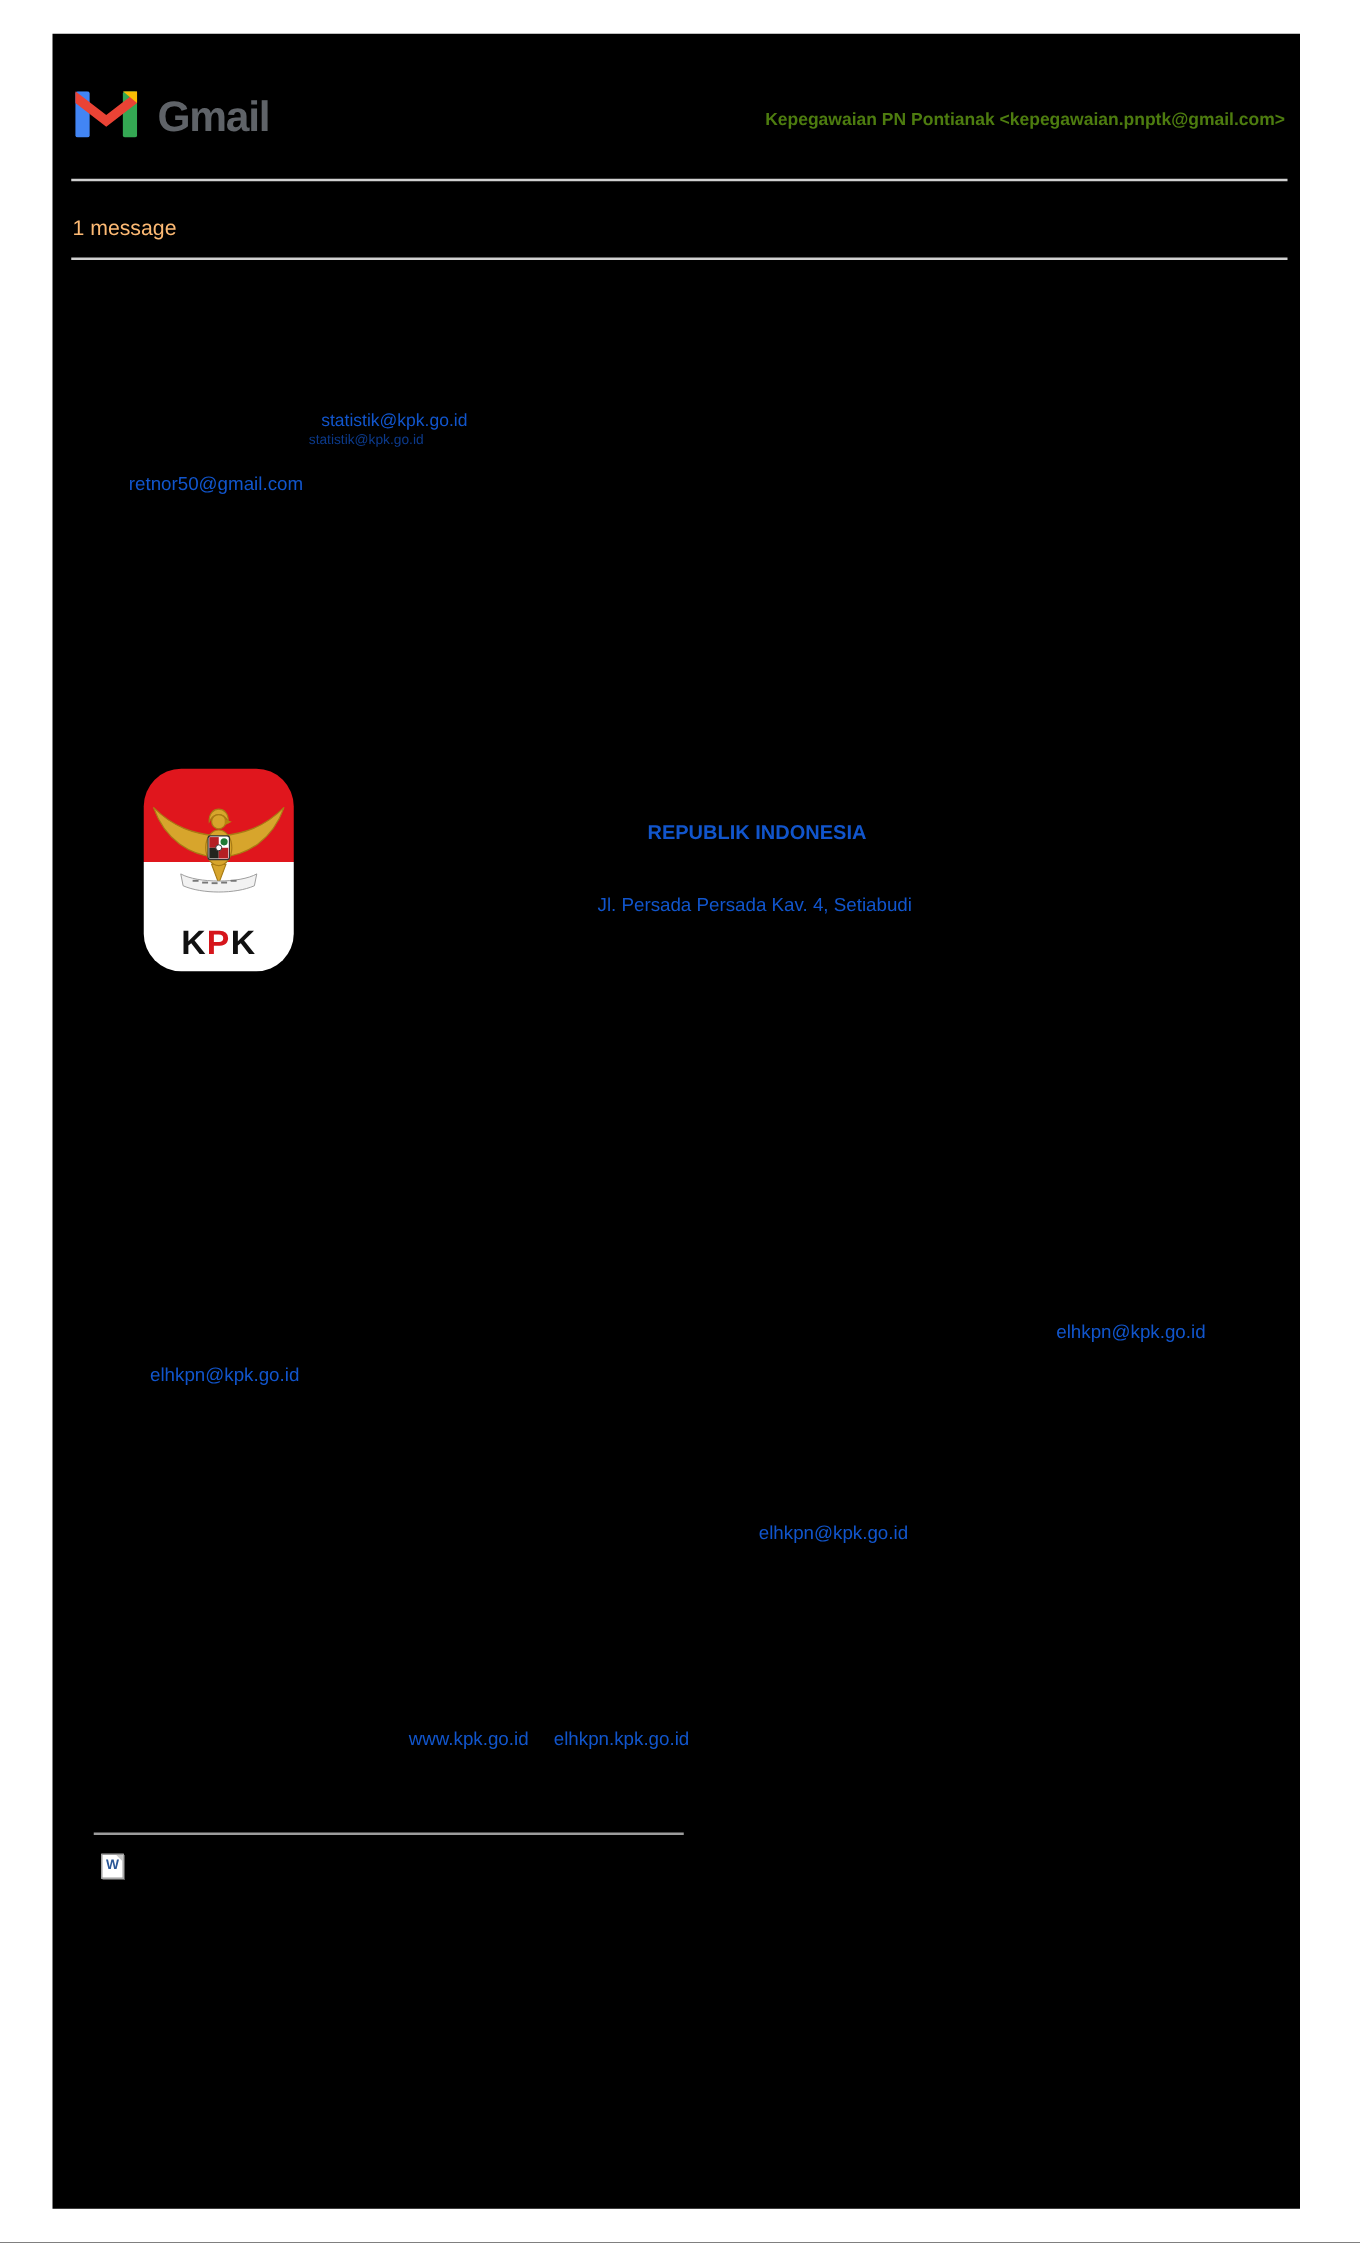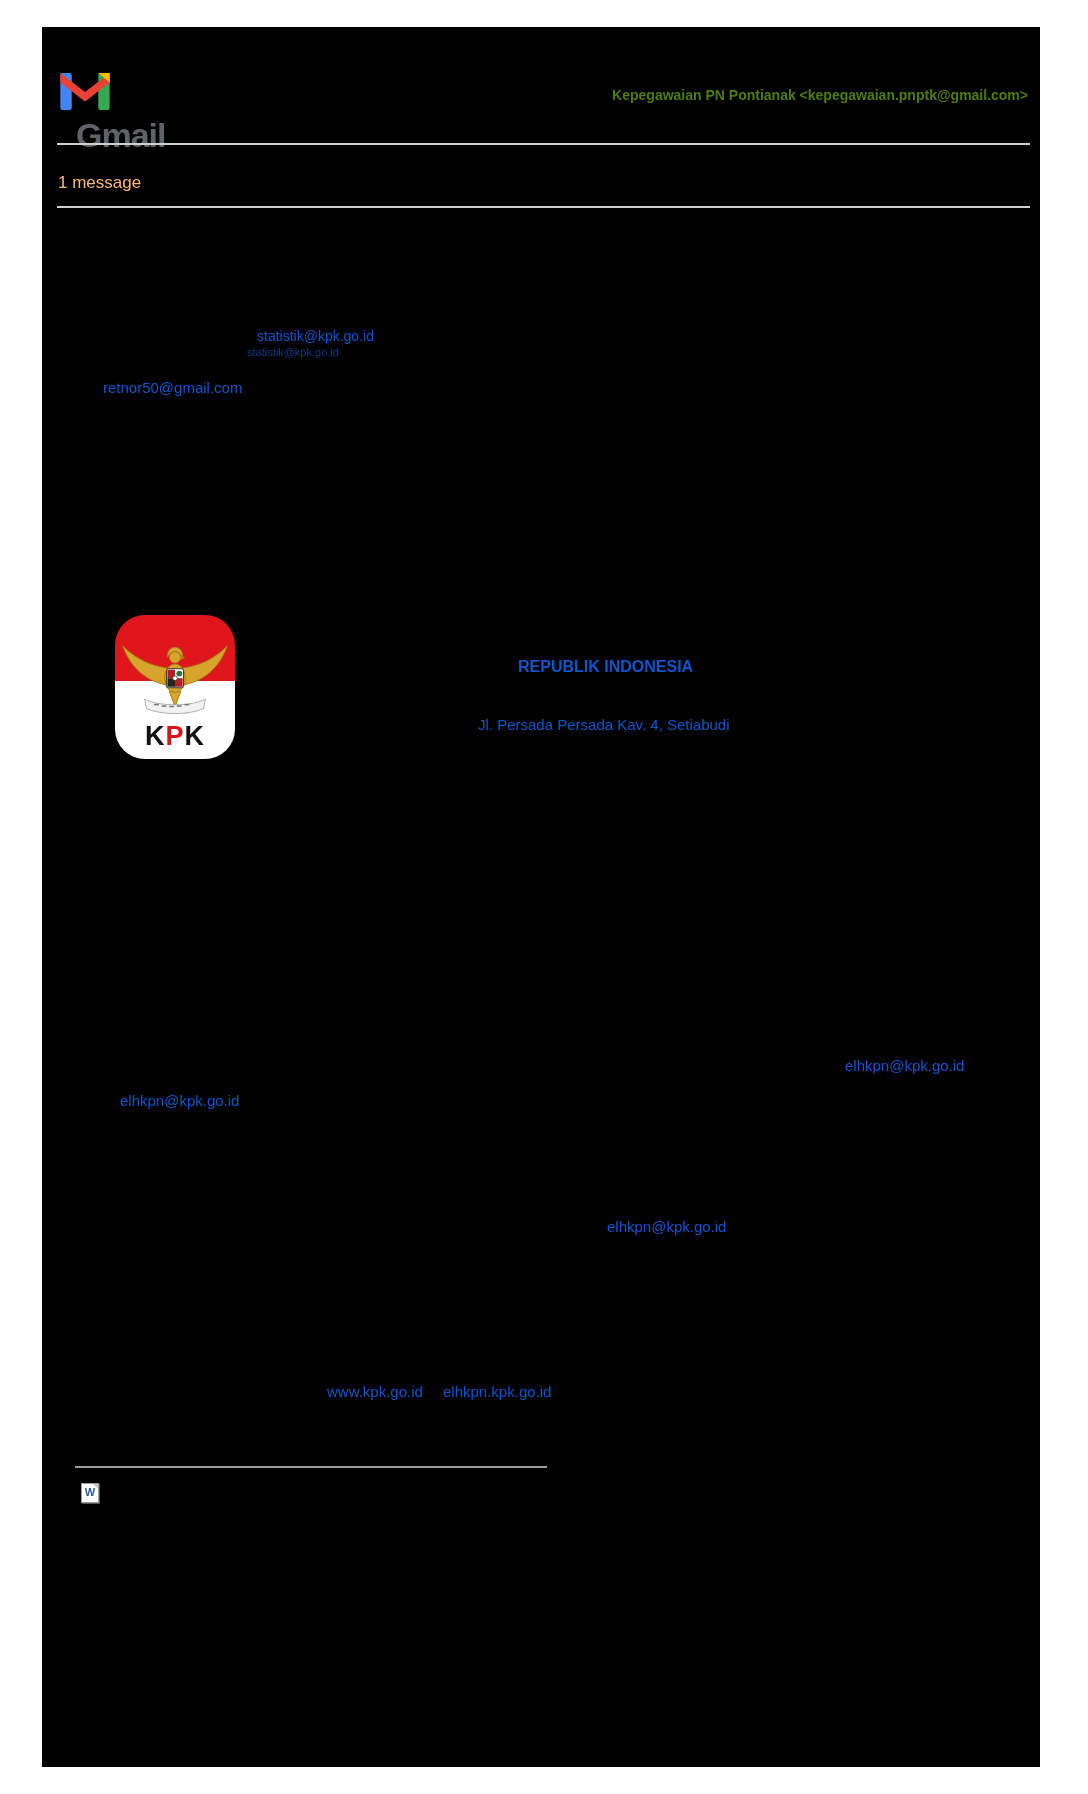--- a/index.html
+++ b/index.html
@@ -9,41 +9,41 @@
     font-family:"Liberation Sans", sans-serif;
     position:relative;overflow:hidden;
   }
   .page{
     position:absolute;left:42px;top:27px;width:998px;height:1740px;
     background:#000000;
   }
   .abs{position:absolute;}
 
   
-  .gmail-logo{left:18px;top:46px;display:flex;align-items:flex-start;flex-direction:column;}
+  .gmail-logo{left:18px;top:46px;display:flex;align-items:flex-start;}
   .gmail-wordmark{
     margin-left:16px;margin-top:2px;
     font-size:34px;font-weight:bold;letter-spacing:-1px;color:#5F6368;
   }
   .account-line{
     right:12px;top:60px;
     font-size:14px;font-weight:bold;color:#4d7c0f;white-space:nowrap;
   }
   .sep-light{height:2px;background:#D0D0D0;}
   .sep-mid{height:2px;background:#9C9C9C;}
   .msg-count{left:16px;top:146px;font-size:17px;color:#fdba74;}
 
   
   .lnk{color:#1155CC;font-size:15px;text-decoration:none;white-space:nowrap;text-align:right;}
   .lnk-sm{font-size:14px;}
   .lnk-xs{font-size:11px;opacity:.68;}
 
   
   .kpk-logo{
-    left:73px;top:588px;width:120px;height:144px;
+    left:73px;top:588px;width:120px;height:162px;
     background:linear-gradient(180deg,#E0161D 0%,#E0161D 46%,#ffffff 46%,#ffffff 100%);
     border-radius:30px;overflow:hidden;
   }
   .kpk-garuda{position:absolute;left:3px;top:8px;}
   .kpk-text{
     position:absolute;left:0;bottom:9px;width:100%;text-align:center;
     font-size:27px;font-weight:bold;letter-spacing:1px;line-height:1;
   }
   .kpk-k{color:#111111;}
   .kpk-p{color:#D6161C;}

